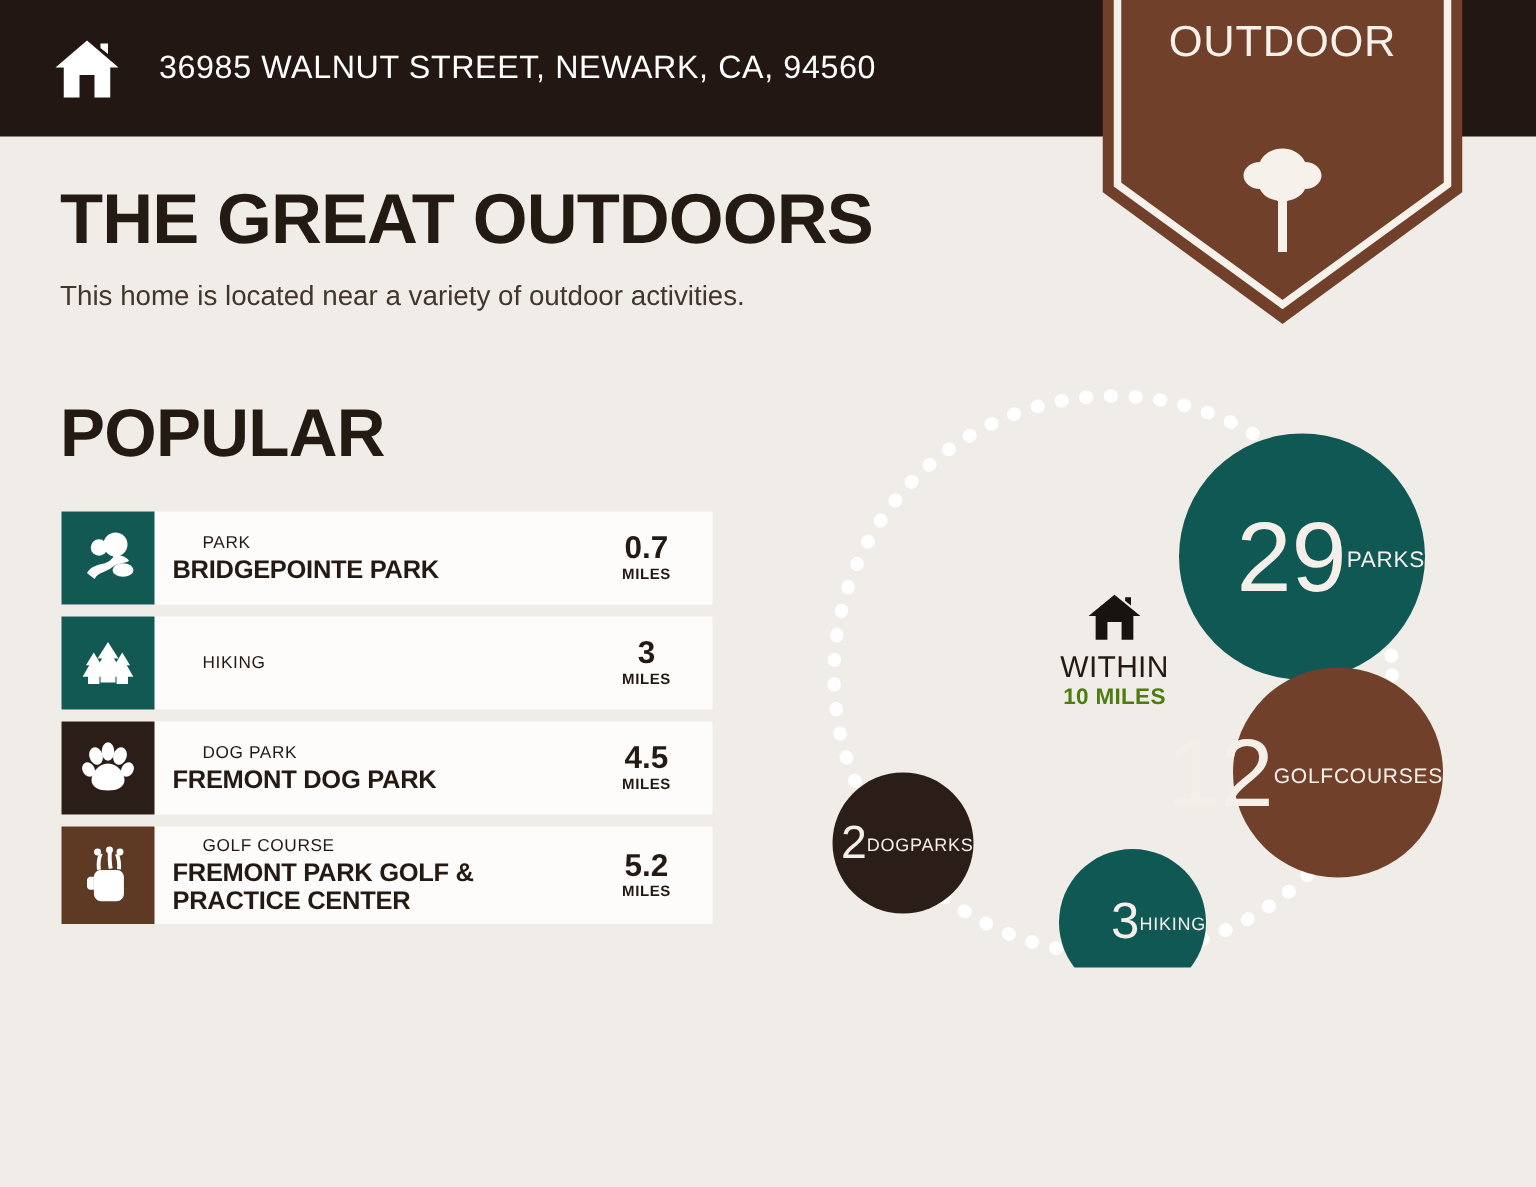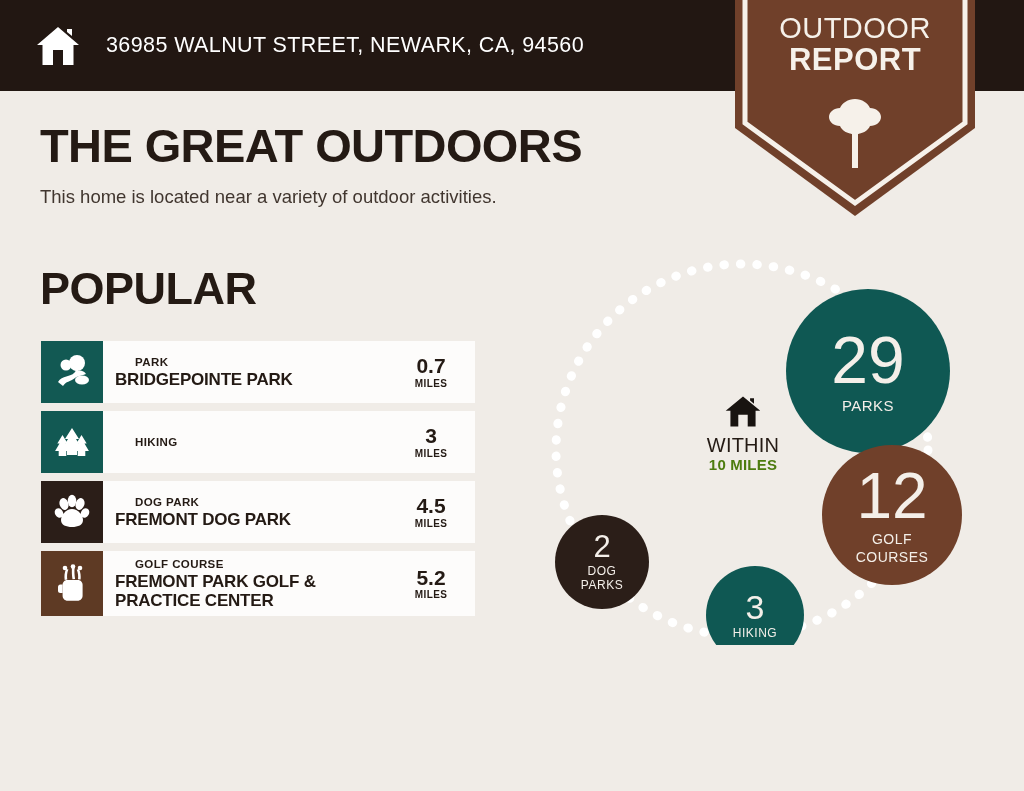--- a/index.html
+++ b/index.html
@@ -67,40 +67,40 @@
   .row-tile{
     width:62px;min-width:62px;display:flex;align-items:center;justify-content:center;
   }
   .row-tile svg{display:block;}
   .row-body{
     flex:1 1 auto;display:flex;align-items:center;
     padding:6px 4px 6px 12px;
   }
   .row-texts{flex:1 1 auto;}
   .row-cat{
-    font-size:11.5px;font-weight:700;letter-spacing:0.4px;color:#241a14;
+    font-size:11.5px;font-weight:400;letter-spacing:0.4px;color:#241a14;
     line-height:1.25;
     padding-left:20px;
   }
   .row-name{
     font-size:17px;font-weight:700;letter-spacing:-0.2px;color:#241a14;
     line-height:1.12;margin-top:1px;
   }
   .row-dist{
     flex:0 0 auto;text-align:center;padding-right:12px;padding-left:6px;min-width:56px;
   }
   .row-num{font-size:21px;font-weight:700;color:#241a14;line-height:1.05;}
   .row-unit{font-size:10px;font-weight:700;letter-spacing:0.4px;color:#241a14;line-height:1.1;}
 
   
   .diagram{position:absolute;left:520px;top:225px;width:504px;height:445px;}
   .ring{position:absolute;left:0;top:0;width:504px;height:445px;}
   .bubble{
     position:absolute;border-radius:50%;
-    display:flex;flex-direction:column;align-items:center;justify-content:center;
+    display:flex;flex-direction:row;align-items:center;justify-content:flex-end;
     color:#f4efe9;text-align:center;line-height:1;
   }
   .bubble .bnum{font-weight:400;line-height:0.98;}
   .bubble .blabel{font-weight:400;letter-spacing:0.5px;line-height:1.05;}
 
   .b-parks{left:266px;top:64px;width:164px;height:164px;background:#0f5853;}
   .b-parks .bnum{font-size:66px;}
   .b-parks .blabel{font-size:15px;margin-top:5px;}
 
   .b-golf{left:302px;top:220px;width:140px;height:140px;background:#70402a;}
@@ -167,21 +167,20 @@
                  c6 0 11 -4 11 -9
                  c0 -5 -5 -9 -11 -9
                  c-2 -5 -8 -9 -15 -9 Z"></path>
         <path d="M117 128 h6 v44 h-6 z"></path>
         <path d="M119.5 140 l-11 -8 l2.2 -3 l11 8 z"></path>
         <path d="M120.5 140 l11 -8 l-2.2 -3 l-11 8 z"></path>
       </g>
     </svg>
     <div class="badge-text">
       <span class="badge-line1">OUTDOOR</span>
-      <span class="badge-line2">REPORT</span>
     </div>
   </div>
 
   <div class="title">THE GREAT OUTDOORS</div>
   <div class="subtitle">This home is located near a variety of outdoor activities.</div>
   <div class="popular">POPULAR</div>
 
   <div class="list">
 
     <div class="row">

